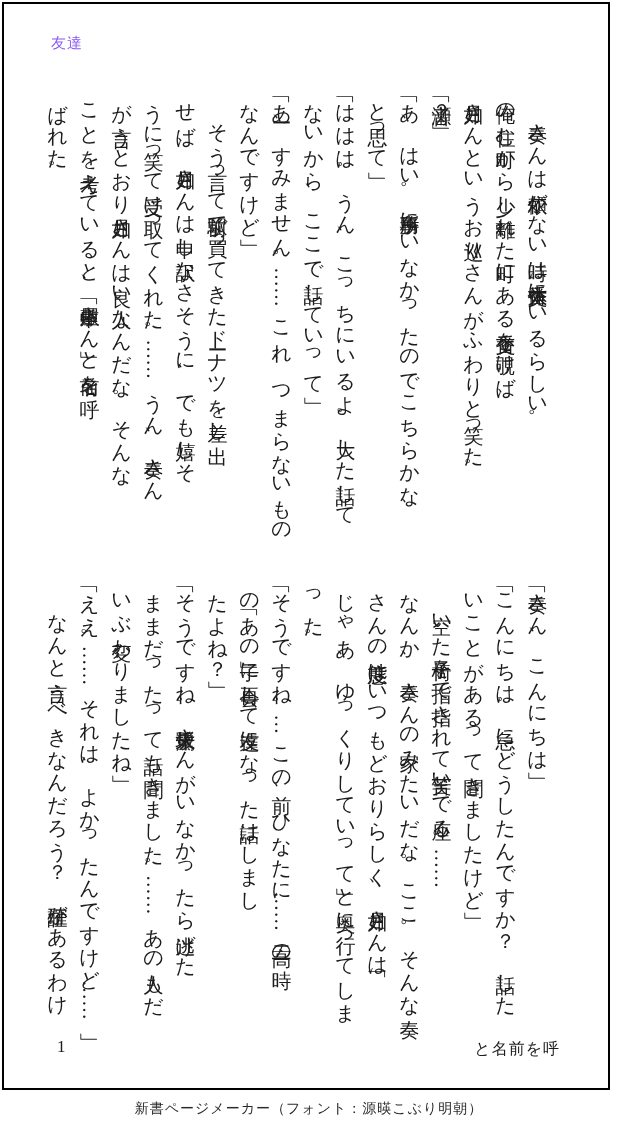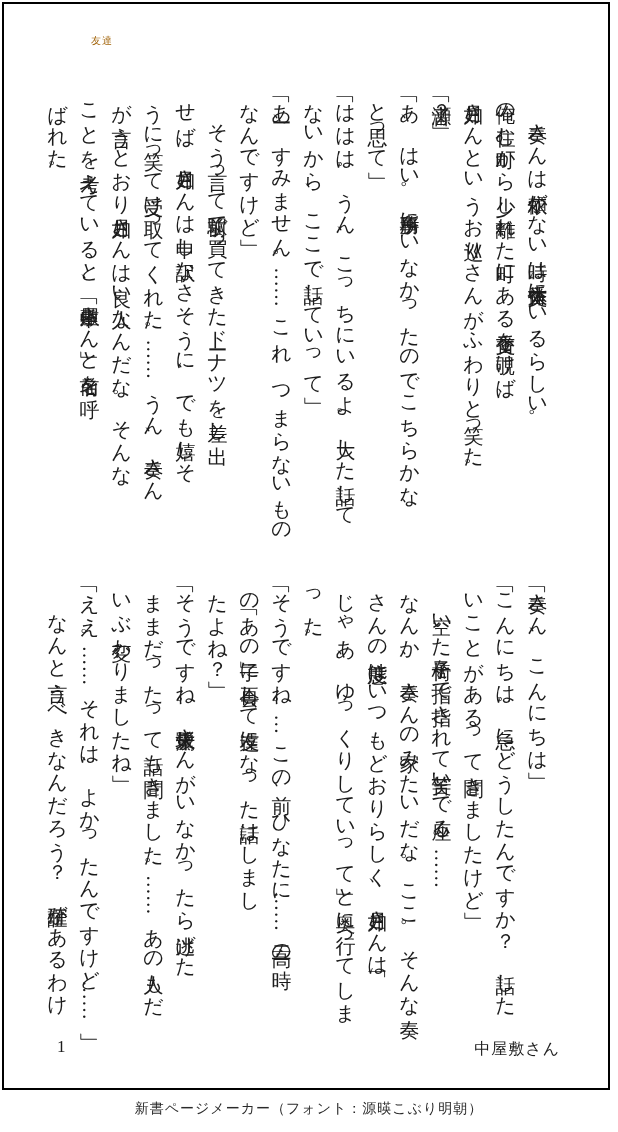--- a/index.html
+++ b/index.html
@@ -14,24 +14,23 @@
   .page-frame {
     position: absolute;
     left: 2px; top: 2px;
     width: 608px; height: 1088px;
     border: 2px solid #000000;
     background: #ffffff;
   }
   .header-title {
     position: absolute;
     left: 47px; top: 30px;
-    font-size: 10px;
+    font-size: 15px;
     letter-spacing: 1px;
-    color: #a16207;
-    margin-left: 40px;
+    color: #8b5cf6;
   }
   .vblock {
     position: absolute;
     right: 54px;
     height: 466px;
     writing-mode: vertical-rl;
     text-orientation: mixed;
     font-size: 20px;
     line-height: 32px;
     letter-spacing: 0;
@@ -101,16 +100,16 @@
       <div class="tline">たよね？」</div>
       <div class="tline">「そうですね。朱鷺坂さんがいなかったら逃げた</div>
       <div class="tline">ままだったって話も聞きました。……あの人もだ</div>
       <div class="tline">いぶ変わりましたね」</div>
       <div class="tline">「ええ。……それは、よかったんですけど……」</div>
       <div class="tline">　なんと言うべきなんだろう？　確証があるわけ</div>
     </div>
 
   <span class="page-number">1</span>
 
-  <span class="work-title">中屋敷さん</span>
+  <span class="work-title">と名前を呼</span>
 </div>
 
 <div class="generator-credit">新書ページメーカー（フォント：源暎こぶり明朝）</div>
 
 </body></html>

